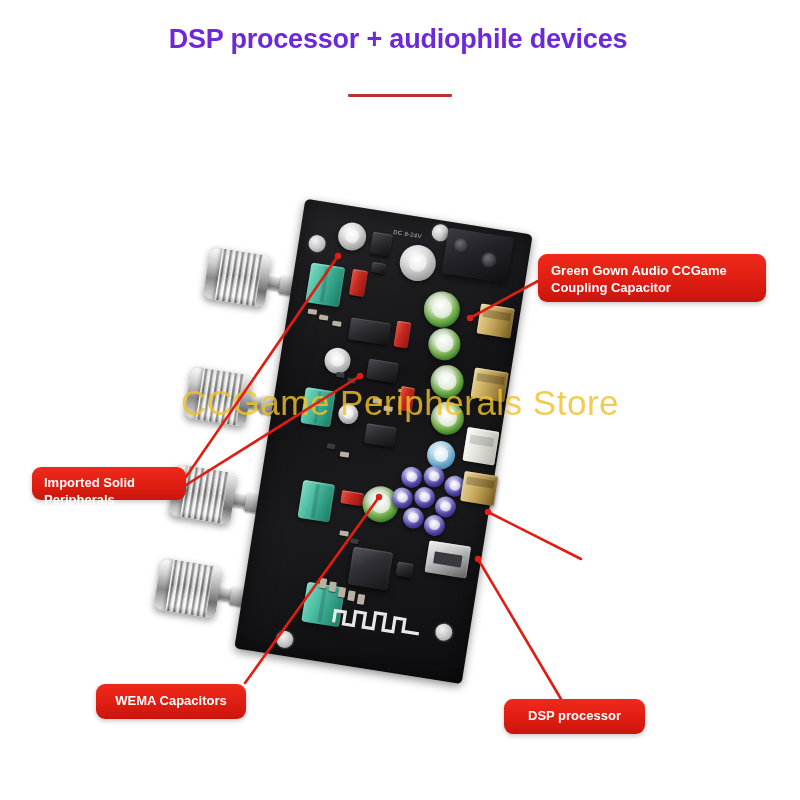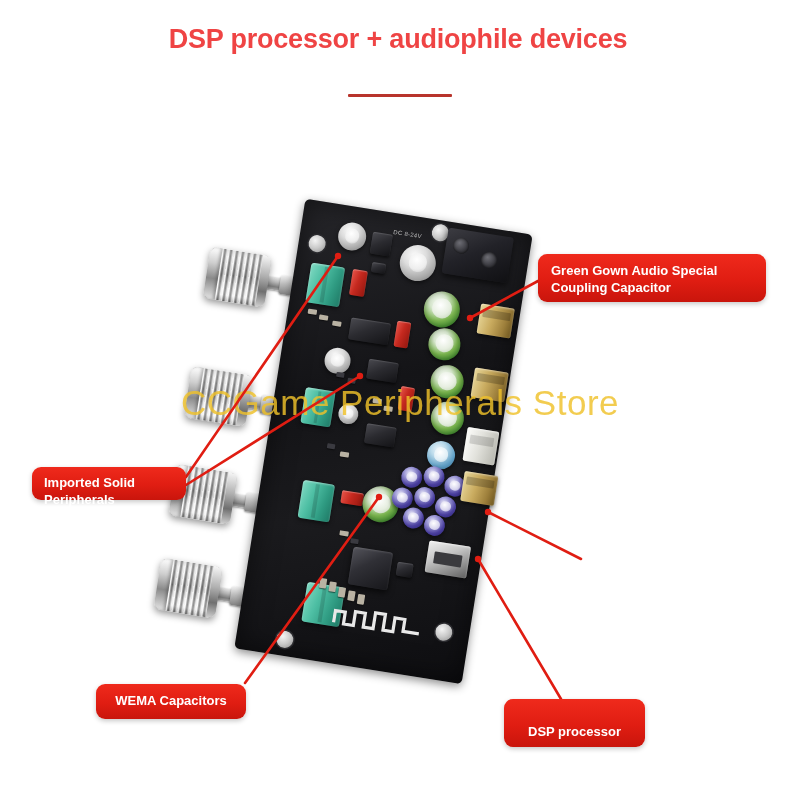--- a/index.html
+++ b/index.html
@@ -23,21 +23,21 @@
   }
 
   
   #page-title {
     position: absolute;
     left: 0; top: 24px;
     width: 796px;
     text-align: center;
     font-size: 27px;
     font-weight: bold;
-    color: #ef4444;
+    color: #6d28d9;
     letter-spacing: -0.2px;
     white-space: nowrap;
   }
   #title-rule {
     position: absolute;
     left: 348px; top: 94px;
     width: 104px; height: 3px;
     background: #b8342c;
     border-radius: 1px;
   }
@@ -452,23 +452,23 @@
     <g fill="#e01d12">
       <circle cx="470" cy="318" r="3.2"></circle>
       <circle cx="338" cy="256" r="3.2"></circle>
       <circle cx="360" cy="376" r="3.2"></circle>
       <circle cx="488" cy="512" r="3.2"></circle>
       <circle cx="379" cy="497" r="3.2"></circle>
       <circle cx="478" cy="559" r="3.2"></circle>
     </g>
   </svg>
 
-  <div class="callout" style="left:538px; top:254px; width:228px; height:48px;">Green Gown Audio Special
+  <div class="callout" style="left:538px; top:254px; width:228px; height:48px;">Green Gown Audio CCGame
 Coupling Capacitor</div>
 
   <div class="callout" style="left:32px; top:467px; width:154px; height:33px; padding:7px 12px;">Imported Solid Peripherals</div>
 
 
   <div class="callout" style="left:96px; top:684px; width:150px; height:35px; padding:8px 12px; text-align:center;">WEMA Capacitors</div>
 
-  <div class="callout" style="left:504px; top:699px; width:141px; height:35px; padding:24px 12px; text-align:center;">DSP processor</div>
+  <div class="callout" style="left:504px; top:699px; width:141px; height:35px; padding:8px 12px; text-align:center;">DSP processor</div>
 
 </div>
 
 </body></html>

